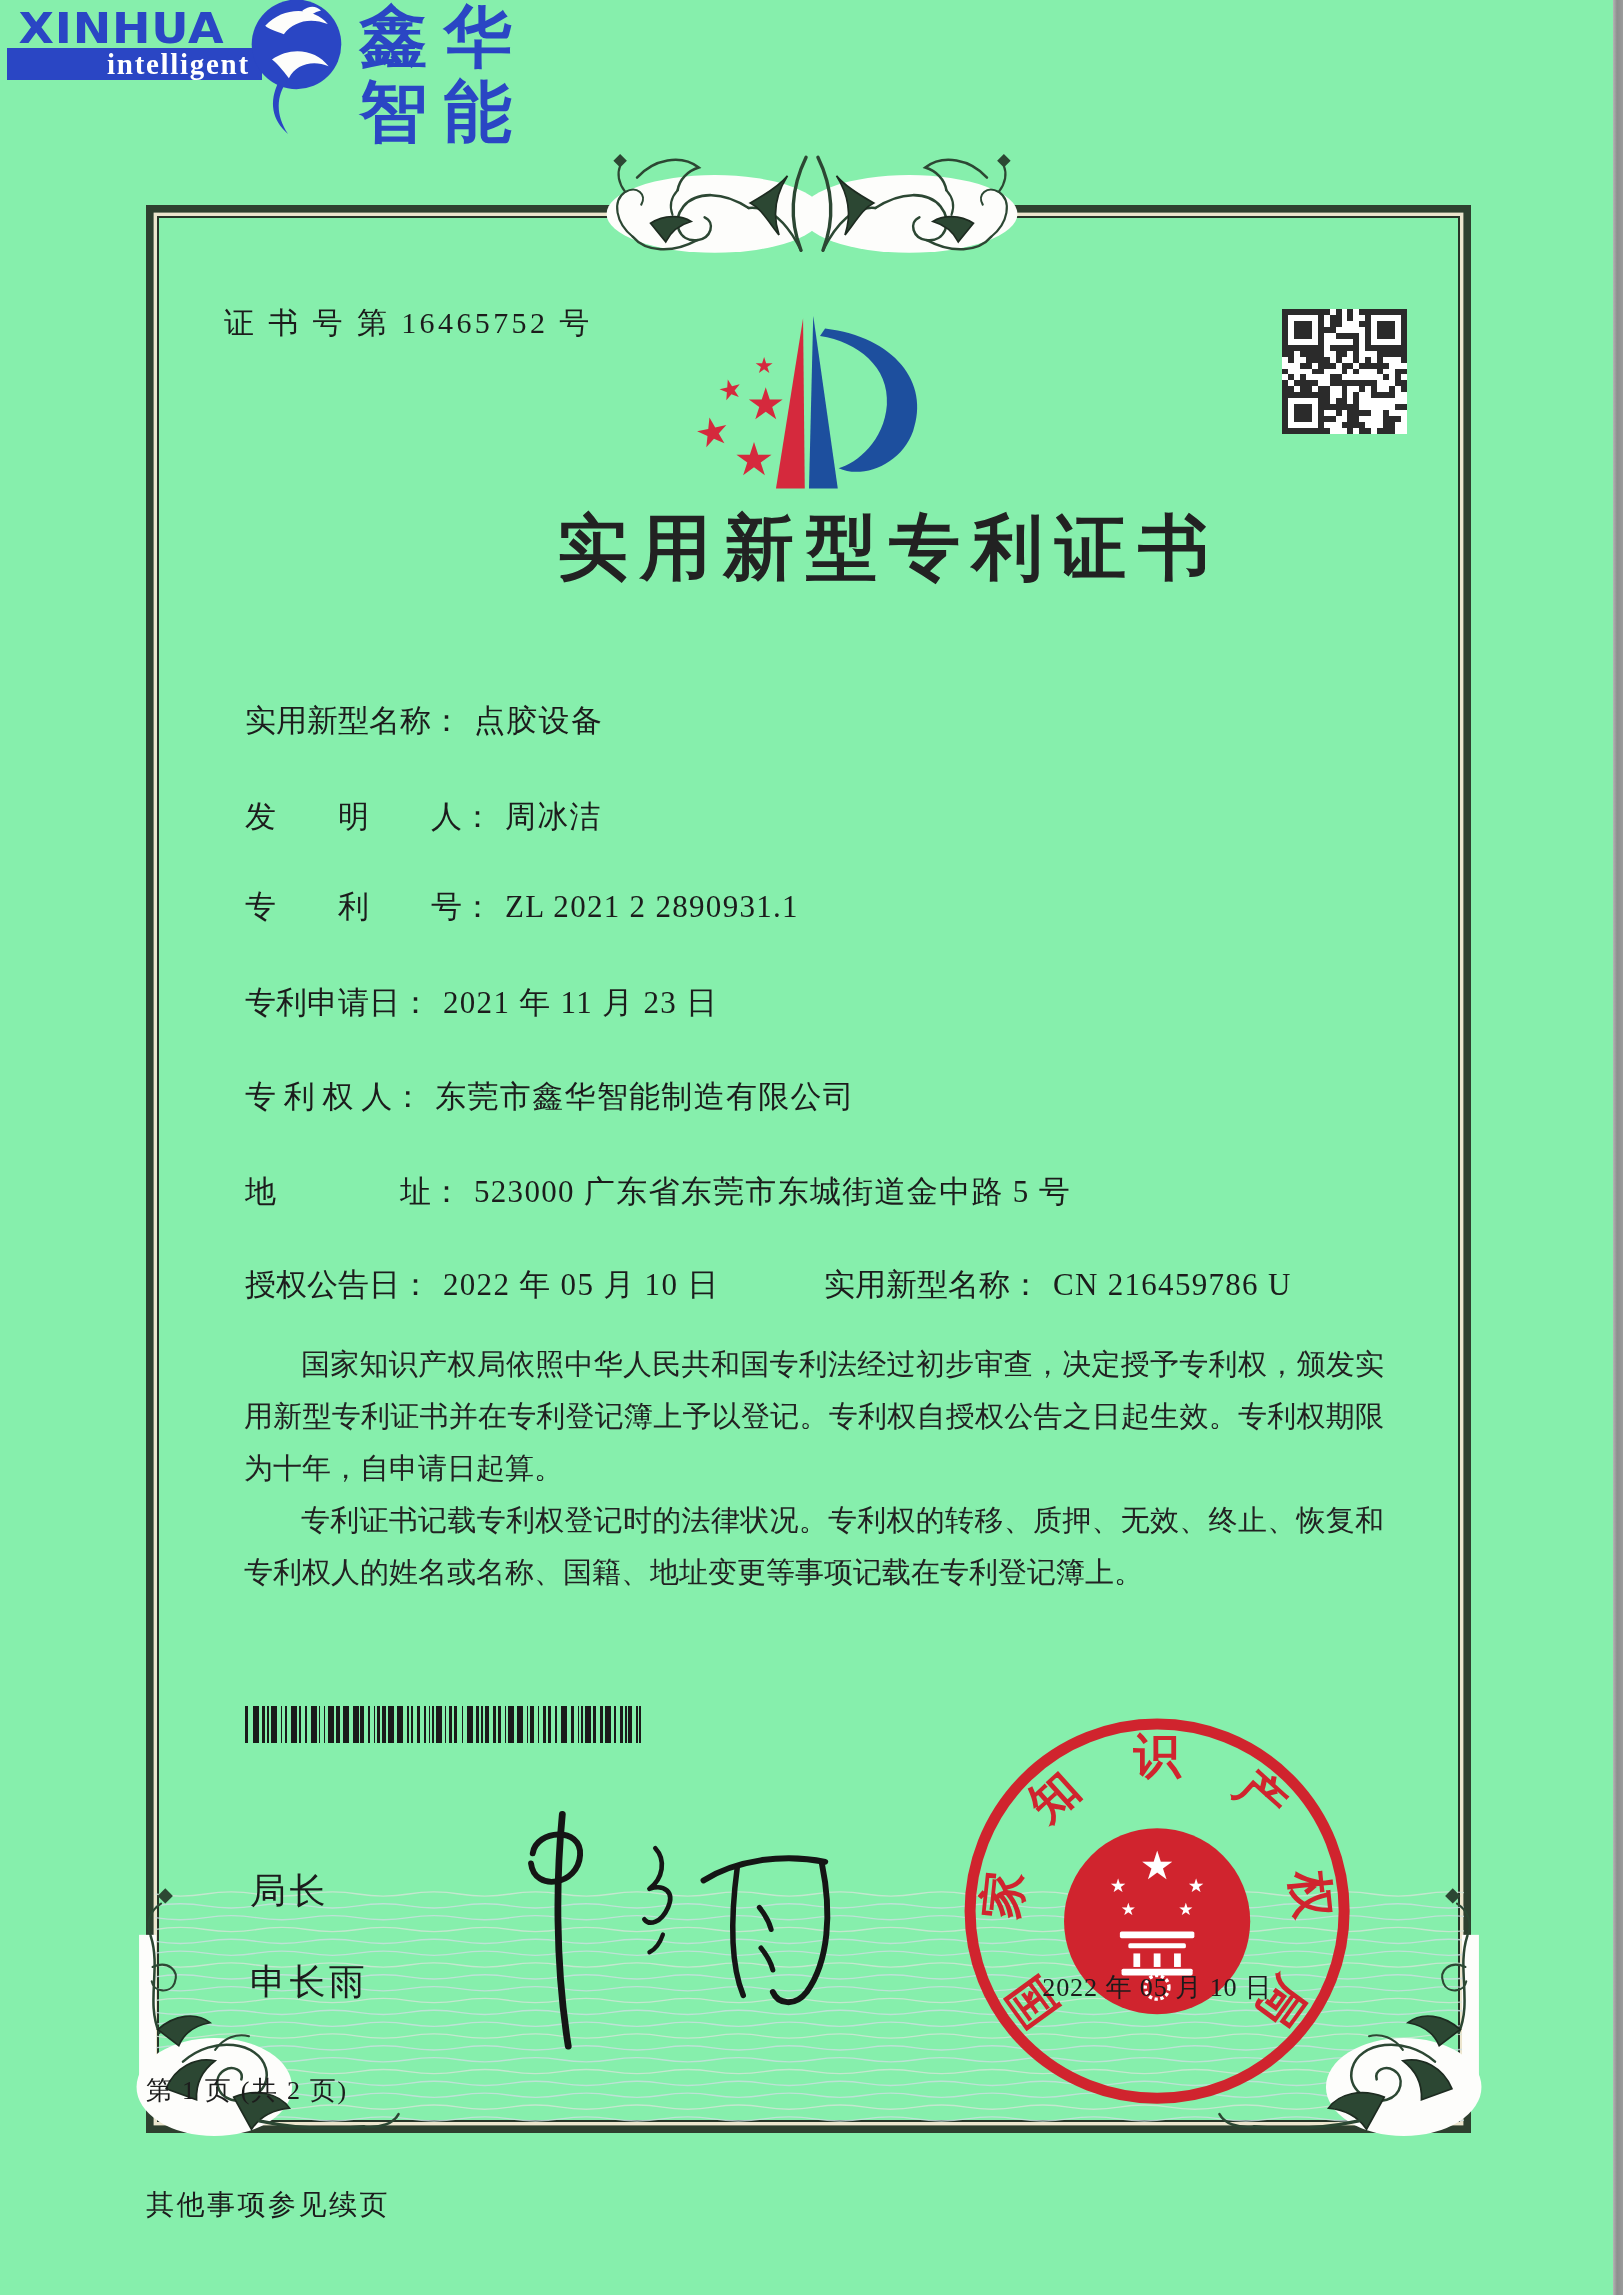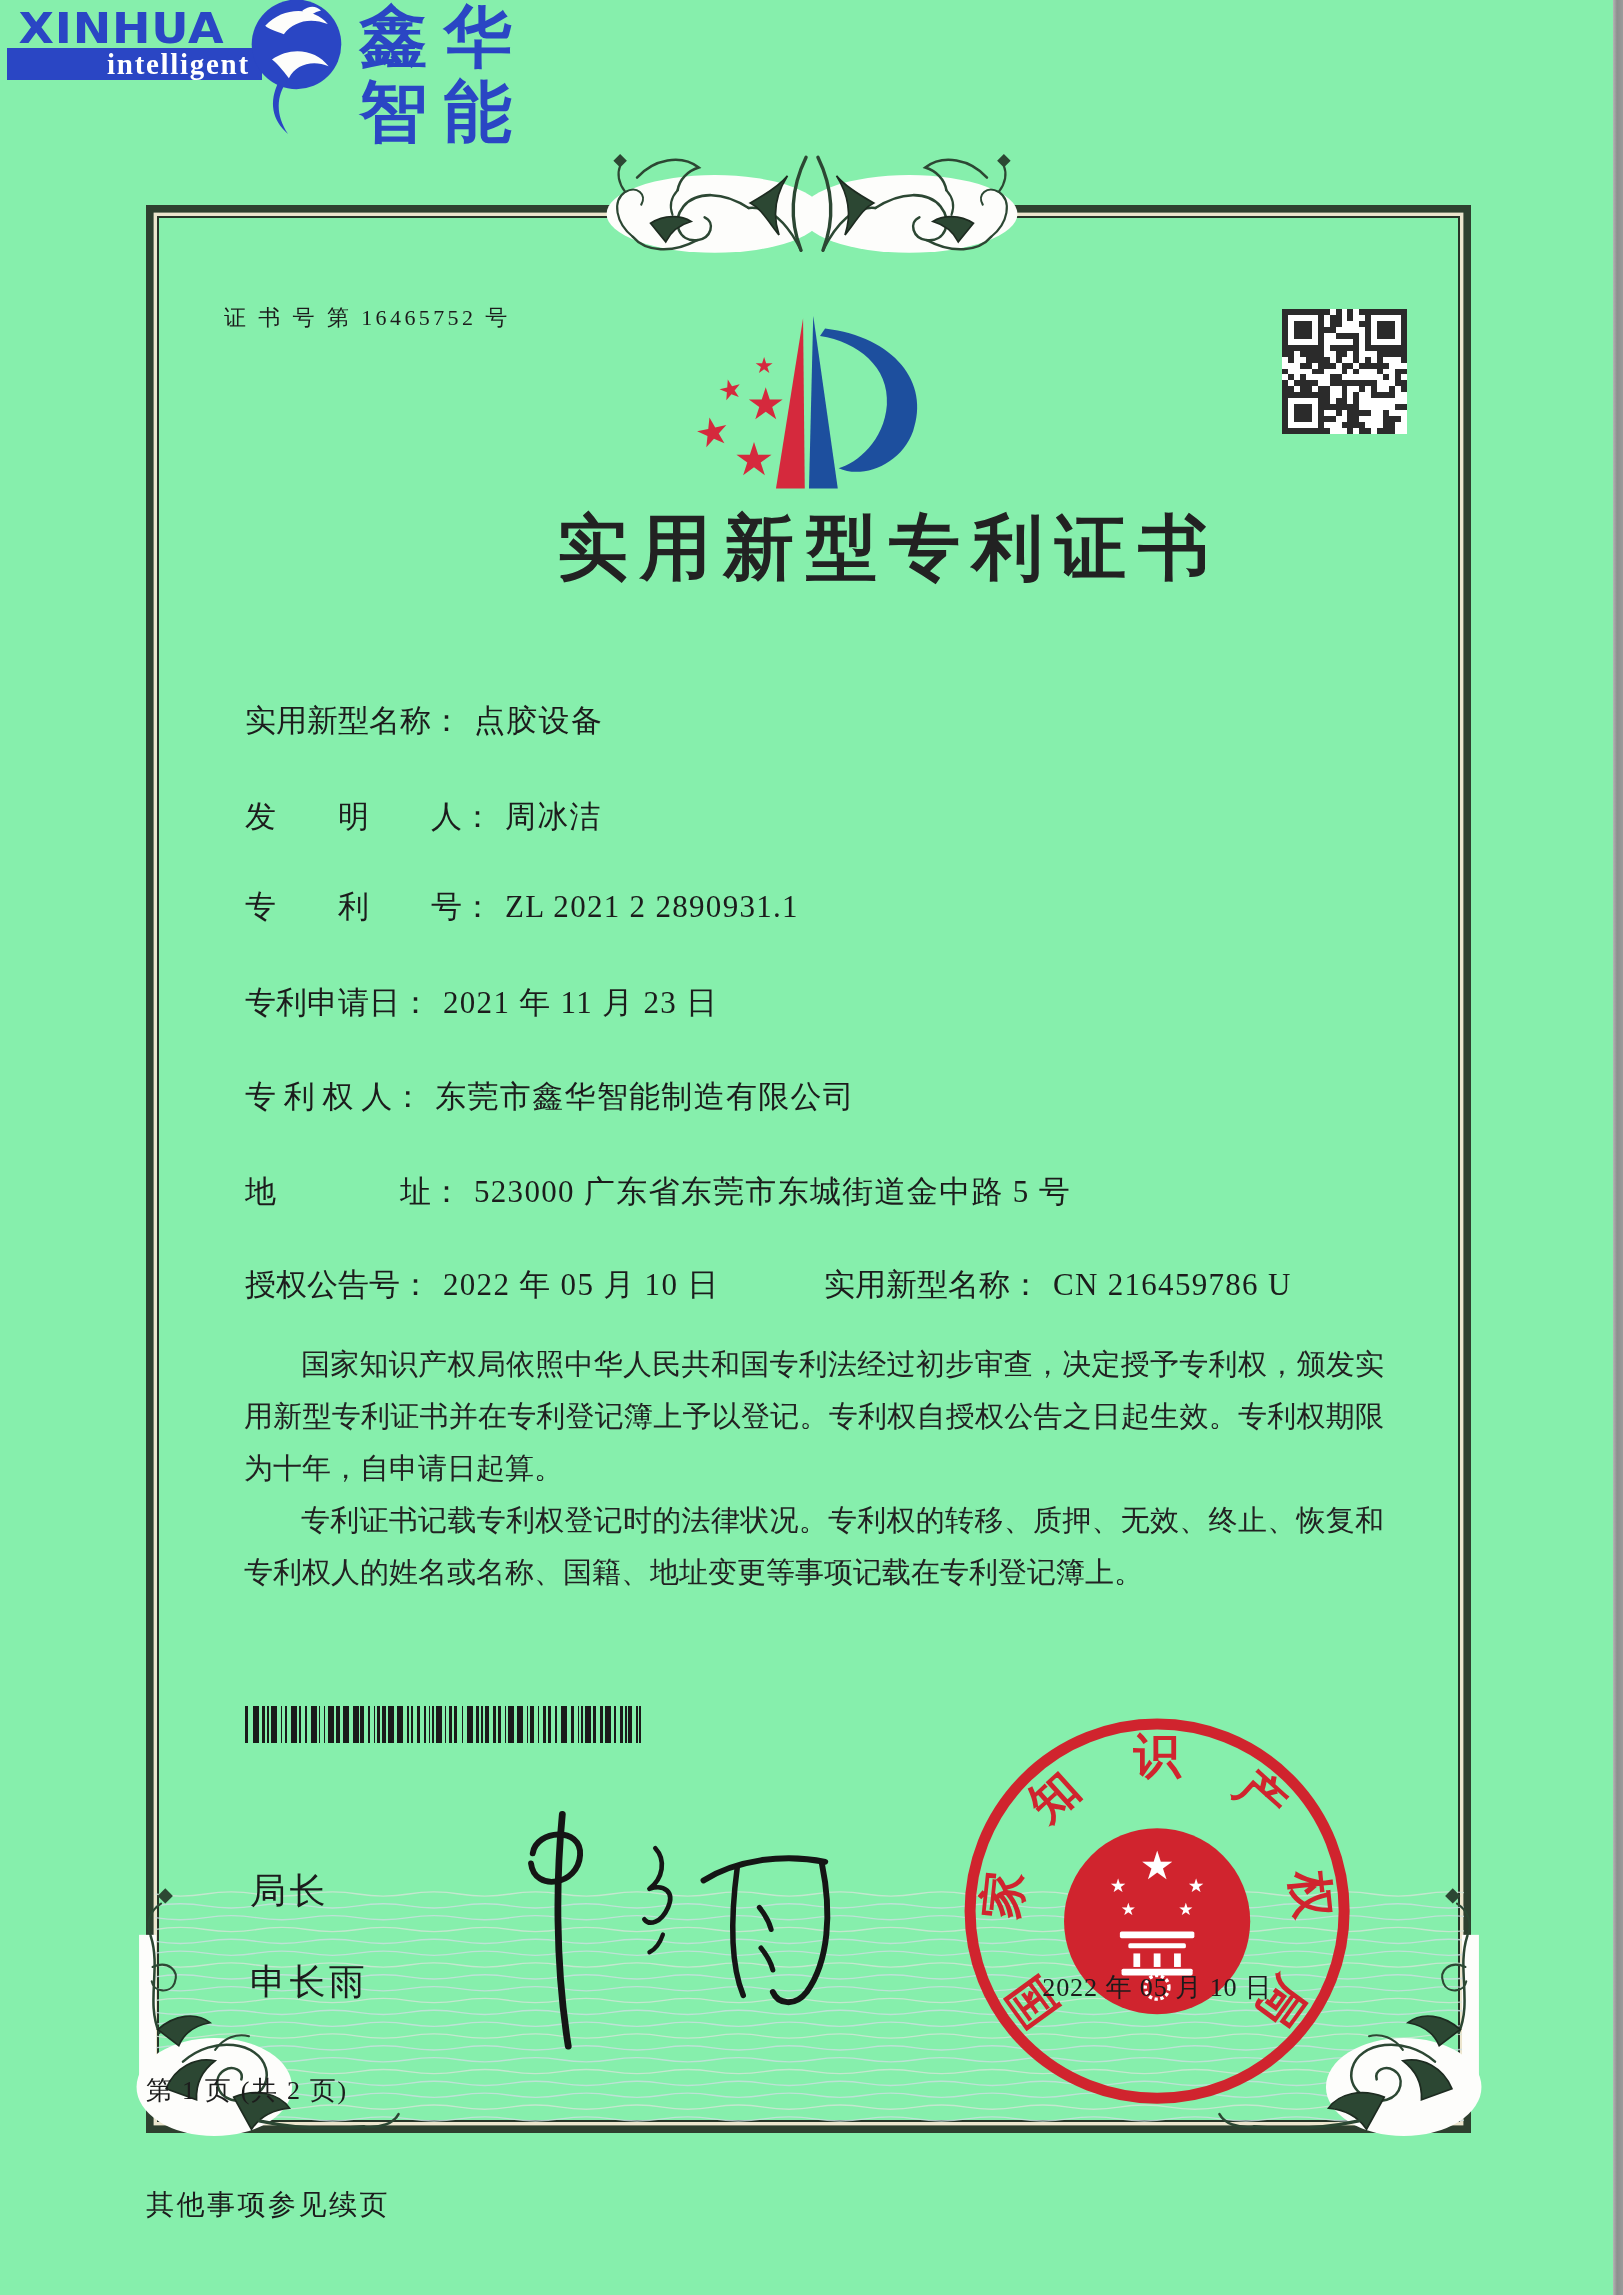--- a/index.html
+++ b/index.html
@@ -35,21 +35,21 @@
   .frame{
     left:146px; top:205px; width:1325px; height:1928px;
     border:8.5px solid #2e402f; box-sizing:border-box;
   }
   .frame-inner{
     position:absolute; inset:3.4px; border:2.5px solid #273528;
     box-shadow:0 0 0 3.4px #ece5cd;
   }
 
   
-  .cert-no{ left:224px; top:303px; font-size:22px; letter-spacing:3.4px;text-align:center; }
+  .cert-no{ left:224px; top:303px; font-size:30px; letter-spacing:3.4px;text-align:center; }
   .title{
     left:146px; top:501px; width:1486px; text-align:center;
     font-size:71px; font-weight:700; letter-spacing:12px; color:#222;
   }
   .row{ left:245px; width:1184px; height:41px; font-size:31px; white-space:nowrap; }
   .row .val{ margin-left:12px; letter-spacing:1.3px; }
   .grant2{ position:absolute; left:579px; top:0; }
   .paras{ left:244px; top:1338px; width:1140px; }
   .paras p{ margin:0; font-size:29px; line-height:52px; text-indent:57px; text-align:justify; color:#222; }
   .pagenote{ left:146px; top:2073px; width:1294px; font-size:26px; letter-spacing:1.7px; }
@@ -645,21 +645,21 @@
   <div class="abs title">实用新型专利证书</div>
 
   <div class="abs row" style="top:700px"><span>实用新型名称：</span><span class="val">点胶设备</span></div>
   <div class="abs row" style="top:796px"><span>发　　明　　人：</span><span class="val">周冰洁</span></div>
   <div class="abs row" style="top:886px"><span>专　　利　　号：</span><span class="val">ZL 2021 2 2890931.1</span></div>
   <div class="abs row" style="top:982px"><span>专利申请日：</span><span class="val">2021 年 11 月 23 日</span></div>
   <div class="abs row" style="top:1076px"><span>专 利 权 人：</span><span class="val">东莞市鑫华智能制造有限公司</span></div>
   <div class="abs row" style="top:1171px"><span>地　　　　址：</span><span class="val">523000 广东省东莞市东城街道金中路 5 号</span></div>
 
   <div class="abs row" style="top:1264px">
-    <span>授权公告号：</span><span class="val">2022 年 05 月 10 日</span>
+    <span>授权公告日：</span><span class="val">2022 年 05 月 10 日</span>
     <span class="grant2"><span>实用新型名称：</span><span class="val">CN 216459786 U</span></span>
   </div>
 
   <div class="abs paras">
     <p>国家知识产权局依照中华人民共和国专利法经过初步审查，决定授予专利权，颁发实用新型专利证书并在专利登记簿上予以登记。专利权自授权公告之日起生效。专利权期限为十年，自申请日起算。</p>
     <p>专利证书记载专利权登记时的法律状况。专利权的转移、质押、无效、终止、恢复和专利权人的姓名或名称、国籍、地址变更等事项记载在专利登记簿上。</p>
   </div>
 
   <div class="abs barcode">
       <span style="width:3.4px;margin-right:4.2px"></span>

